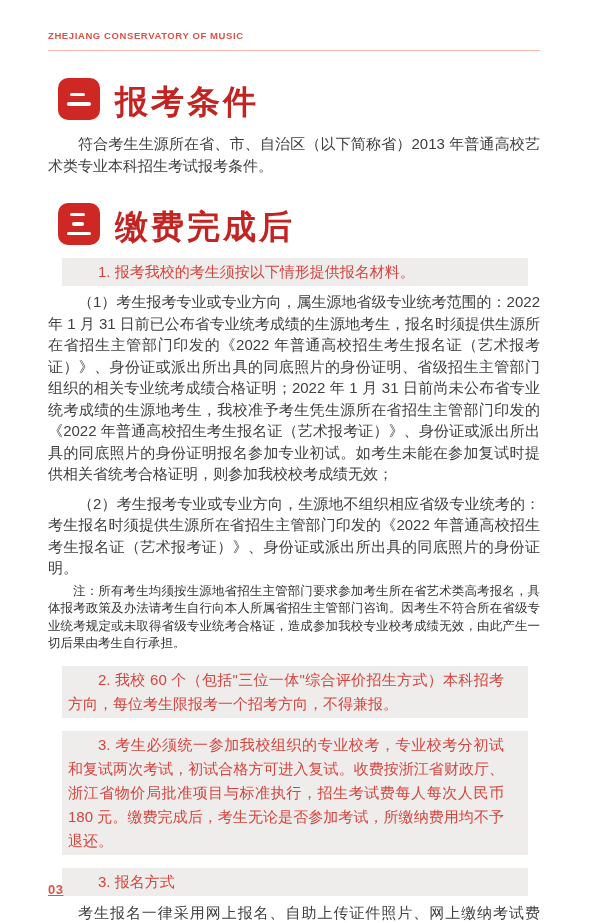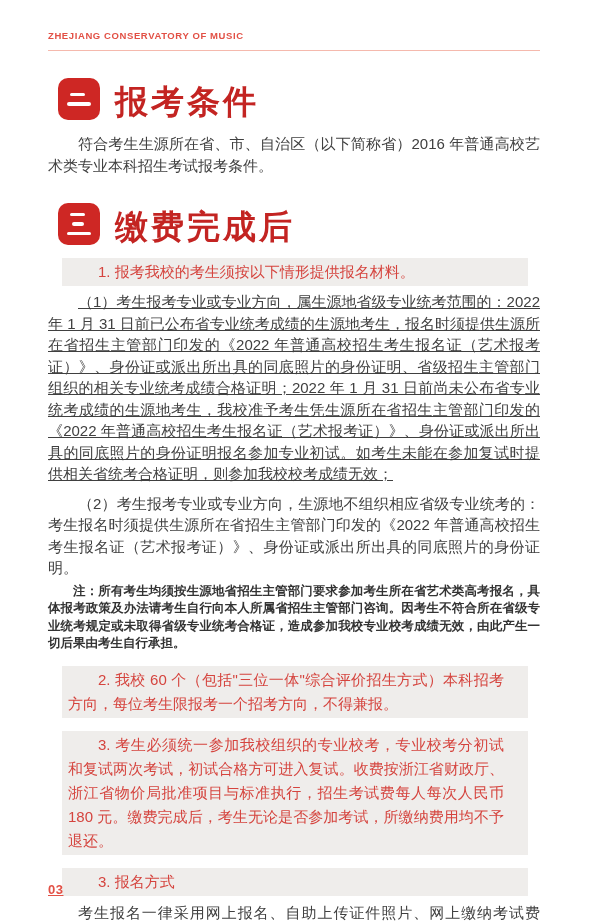--- a/index.html
+++ b/index.html
@@ -47,21 +47,21 @@
   }
   
   .body-p{
     margin:13px 48px 0 48px;
     font-size:15px;line-height:21.5px;
     color:var(--body-text);
     text-align:justify;text-indent:2em;
   }
   .note-p{
     margin:4px 48px 0 48px;
-    font-size:12.5px;line-height:17.5px;font-weight:700;
+    font-size:12.5px;line-height:17.5px;font-weight:400;
     color:var(--note-text);
     text-align:justify;text-indent:2em;
   }
   
   .hl{
     margin:13px 60px 0 62px;
     background:var(--highlight-bg);
     color:var(--highlight-red);
     font-size:15px;line-height:24px;
     padding:2px 24px 2px 6px;
@@ -89,37 +89,37 @@
   <section>
     <div class="sec-head">
       <div class="badge" aria-label="二">
         <div class="glyph">
           <div class="stroke s-short"></div>
           <div class="stroke s-long"></div>
         </div>
       </div>
       <h1 class="sec-title">报考条件</h1>
     </div>
-    <p class="body-p">符合考生生源所在省、市、自治区（以下简称省）2016 年普通高校艺术类专业本科招生考试报考条件。</p>
+    <p class="body-p">符合考生生源所在省、市、自治区（以下简称省）2013 年普通高校艺术类专业本科招生考试报考条件。</p>
   </section>
 
   <section>
     <div class="sec-head">
       <div class="badge" aria-label="三">
         <div class="glyph">
           <div class="stroke s-short"></div>
           <div class="stroke s-mid"></div>
           <div class="stroke s-long"></div>
         </div>
       </div>
       <h1 class="sec-title">缴费完成后</h1>
     </div>
 
     <div class="hl single">1. 报考我校的考生须按以下情形提供报名材料。</div>
-    <p class="body-p" style="margin-top:5px;text-decoration:underline;">（1）考生报考专业或专业方向，属生源地省级专业统考范围的：2022 年 1 月 31 日前已公布省专业统考成绩的生源地考生，报名时须提供生源所在省招生主管部门印发的《2022 年普通高校招生考生报名证（艺术报考证）》、身份证或派出所出具的同底照片的身份证明、省级招生主管部门组织的相关专业统考成绩合格证明；2022 年 1 月 31 日前尚未公布省专业统考成绩的生源地考生，我校准予考生凭生源所在省招生主管部门印发的《2022 年普通高校招生考生报名证（艺术报考证）》、身份证或派出所出具的同底照片的身份证明报名参加专业初试。如考生未能在参加复试时提供相关省统考合格证明，则参加我校校考成绩无效；</p>
+    <p class="body-p" style="margin-top:5px;">（1）考生报考专业或专业方向，属生源地省级专业统考范围的：2022 年 1 月 31 日前已公布省专业统考成绩的生源地考生，报名时须提供生源所在省招生主管部门印发的《2022 年普通高校招生考生报名证（艺术报考证）》、身份证或派出所出具的同底照片的身份证明、省级招生主管部门组织的相关专业统考成绩合格证明；2022 年 1 月 31 日前尚未公布省专业统考成绩的生源地考生，我校准予考生凭生源所在省招生主管部门印发的《2022 年普通高校招生考生报名证（艺术报考证）》、身份证或派出所出具的同底照片的身份证明报名参加专业初试。如考生未能在参加复试时提供相关省统考合格证明，则参加我校校考成绩无效；</p>
     <p class="body-p" style="margin-top:8px;">（2）考生报考专业或专业方向，生源地不组织相应省级专业统考的：考生报名时须提供生源所在省招生主管部门印发的《2022 年普通高校招生考生报名证（艺术报考证）》、身份证或派出所出具的同底照片的身份证明。</p>
     <p class="note-p">注：所有考生均须按生源地省招生主管部门要求参加考生所在省艺术类高考报名，具体报考政策及办法请考生自行向本人所属省招生主管部门咨询。因考生不符合所在省级专业统考规定或未取得省级专业统考合格证，造成参加我校专业校考成绩无效，由此产生一切后果由考生自行承担。</p>
 
     <div class="hl">2. 我校 60 个（包括"三位一体"综合评价招生方式）本科招考方向，每位考生限报考一个招考方向，不得兼报。</div>
 
     <div class="hl">3. 考生必须统一参加我校组织的专业校考，专业校考分初试和复试两次考试，初试合格方可进入复试。收费按浙江省财政厅、浙江省物价局批准项目与标准执行，招生考试费每人每次人民币 180 元。缴费完成后，考生无论是否参加考试，所缴纳费用均不予退还。</div>
 
     <div class="hl single">3. 报名方式</div>
     <p class="body-p" style="margin-top:6px;">考生报名一律采用网上报名、自助上传证件照片、网上缴纳考试费用，不接受现场报名和现场缴费。网上报名时，考生必须按照网页提示和简章要求如实填写个人信息和报考信息，并在规定时间内提交。凡有下列情况之一者，考生填报的所有信息不得再进行更改：①网上报名缴费时间截止；②网上缴费成功。</p>
   </section>

